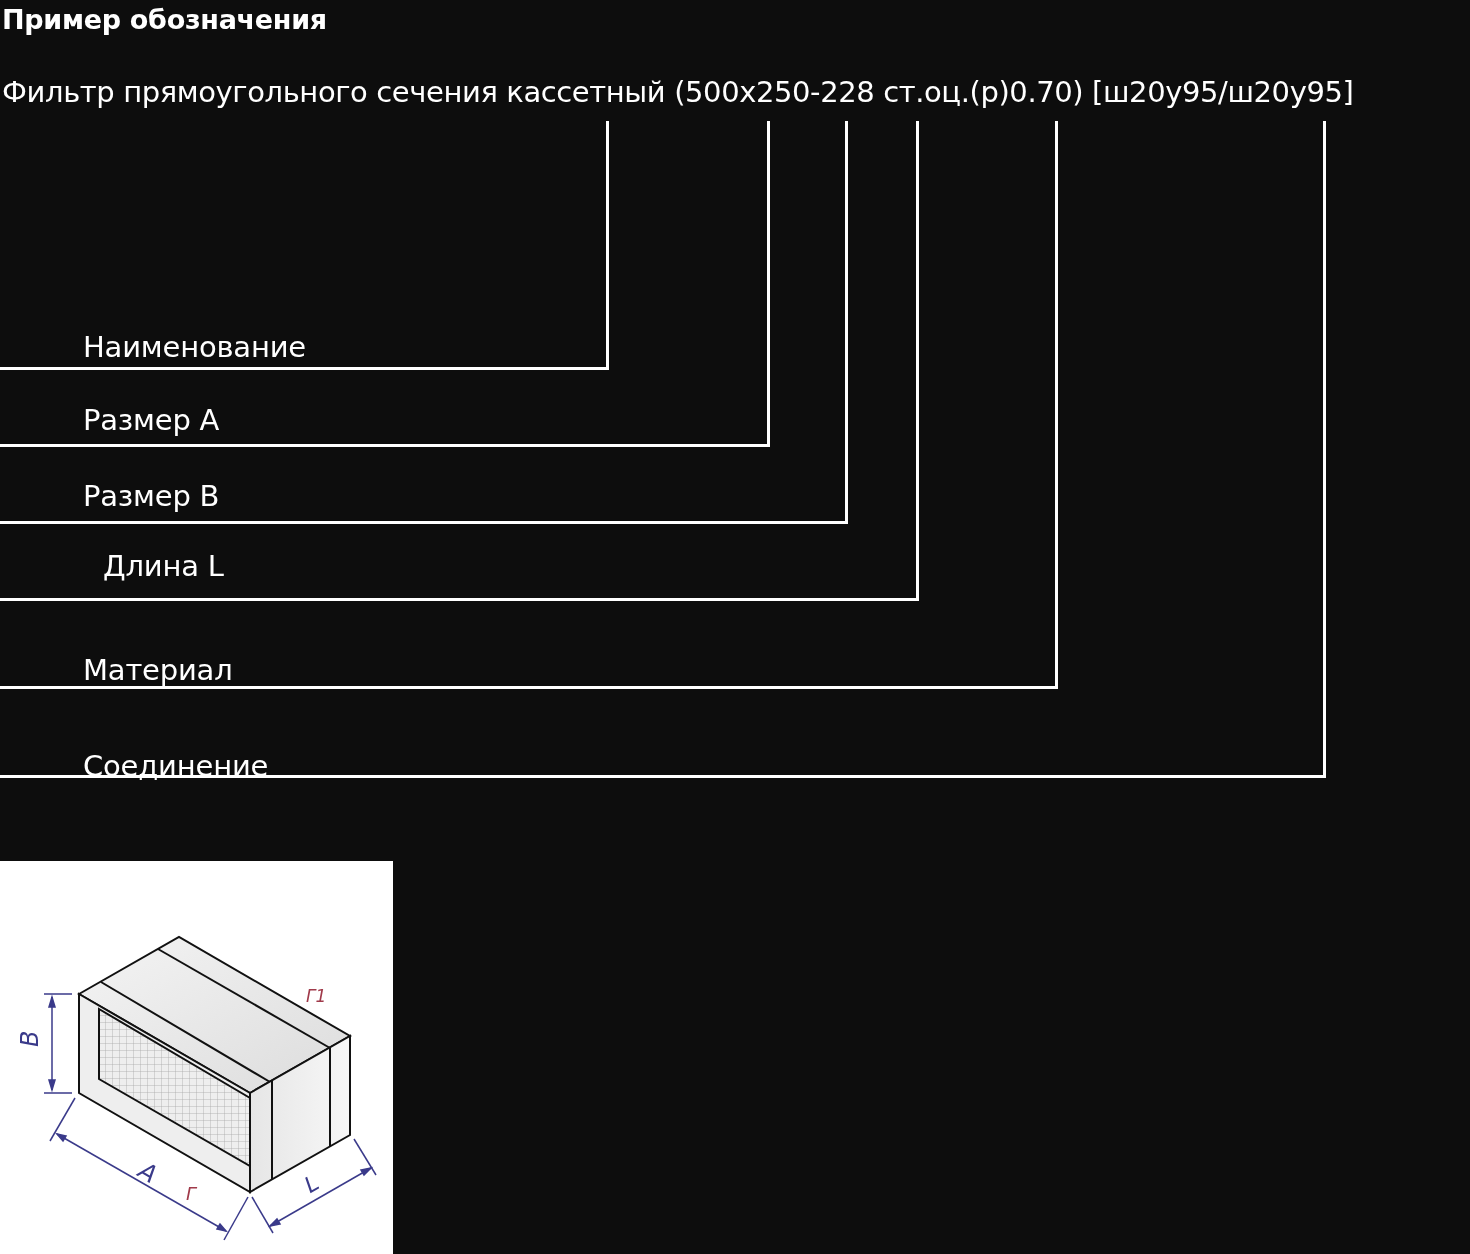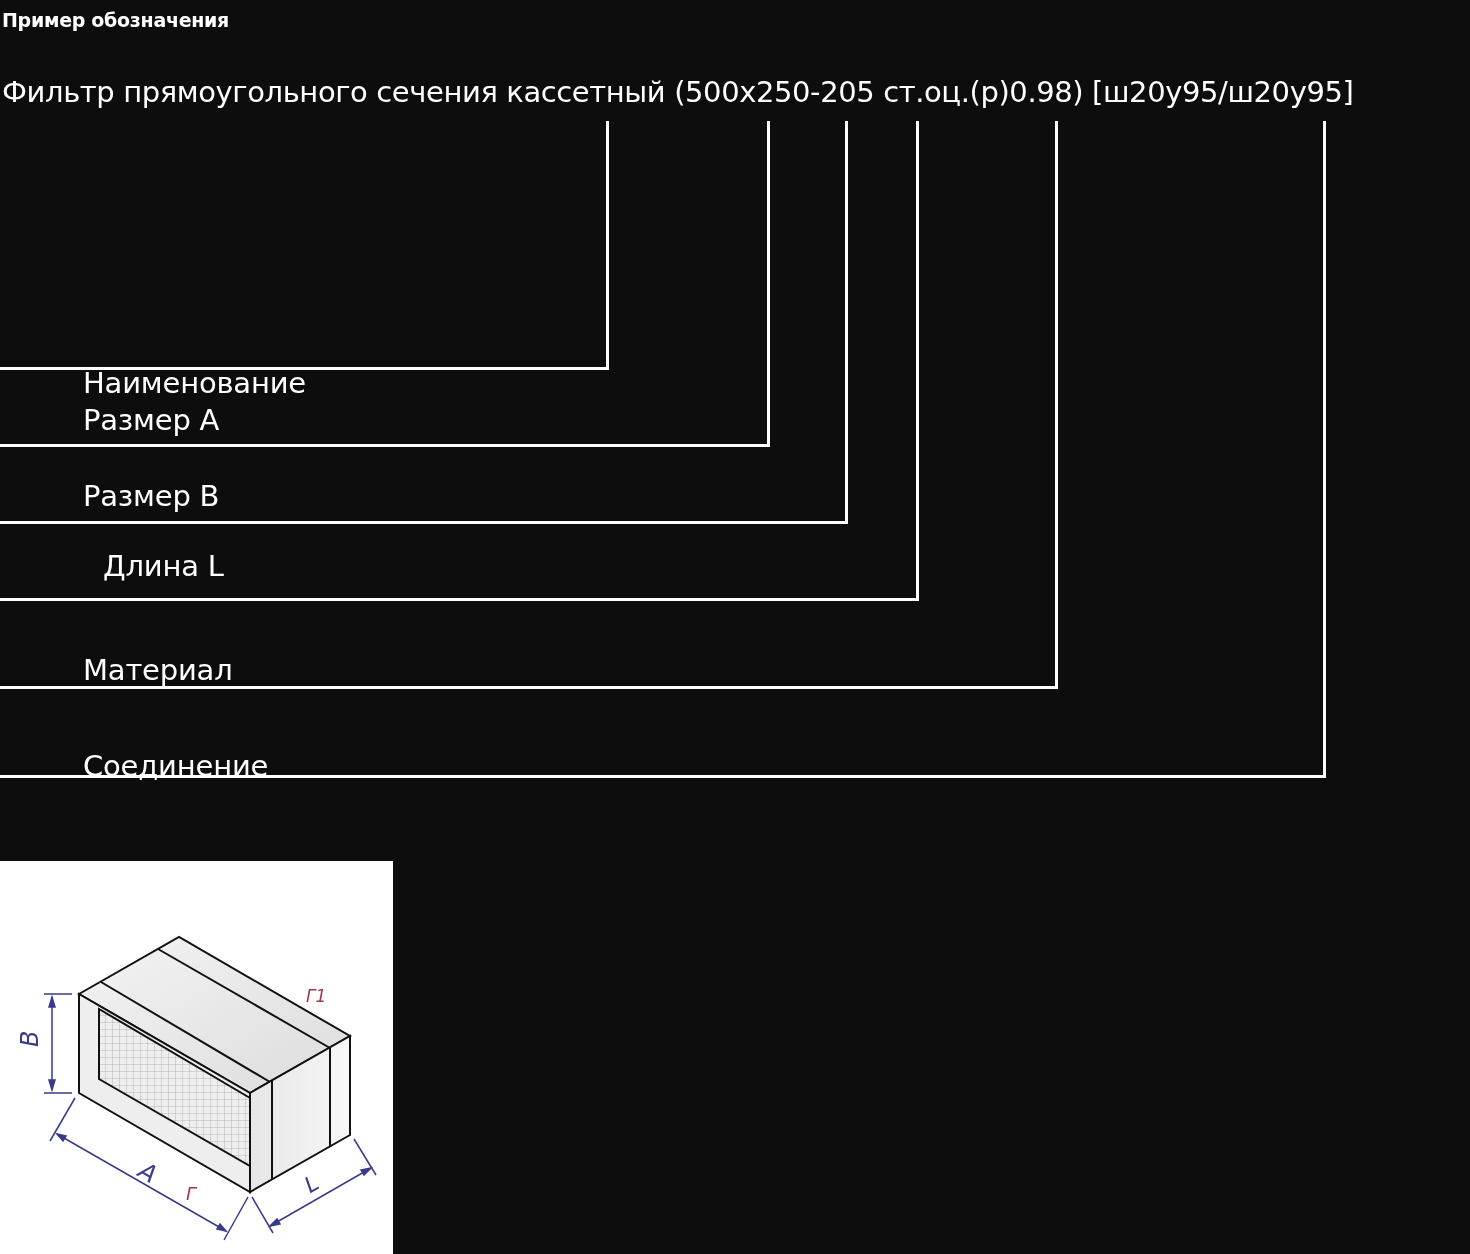--- a/index.html
+++ b/index.html
@@ -5,21 +5,21 @@
   html, body { margin: 0; padding: 0; }
   body {
     width: 1470px; height: 1254px;
     background: #0d0d0d;
     position: relative; overflow: hidden;
     font-family: "DejaVu Sans", "Liberation Sans", sans-serif;
     color: #ffffff;
   }
   .title {
     position: absolute; left: 2px; top: 2px;
-    font-size: 19px; font-weight: bold; line-height: 36px;
+    font-size: 27px; font-weight: bold; line-height: 36px;
     letter-spacing: -0.3px;
   }
   .code {
     position: absolute; left: 2px; top: 72px;
     font-size: 29px; line-height: 40px; white-space: nowrap;
     letter-spacing: -0.4px;
   }
   .vline { position: absolute; width: 3px; background: #ffffff; top: 121px; }
   .hline { position: absolute; height: 3px; background: #ffffff; left: 0; }
   .label {
@@ -30,26 +30,26 @@
   .figure {
     position: absolute; left: 0; top: 861px; width: 393px; height: 393px;
     background: #ffffff;
   }
   .figure svg { display: block; }
 </style>
 </head>
 <body>
 
 <div class="title">Пример обозначения</div>
-<div class="code">Фильтр прямоугольного сечения кассетный (500х250-205 ст.оц.(р)0.98) [ш20у95/ш20у95]</div>
+<div class="code">Фильтр прямоугольного сечения кассетный (500х250-228 ст.оц.(р)0.70) [ш20у95/ш20у95]</div>
 
 <div>
   <div class="vline" style="left:606px;height:247px;"></div>
   <div class="hline" style="top:367px;width:609px;"></div>
-  <div class="label" style="top:329px;margin-top:36px;">Наименование</div>
+  <div class="label" style="top:329px;">Наименование</div>
 </div>
 
 <div>
   <div class="vline" style="left:767px;height:324px;"></div>
   <div class="hline" style="top:444px;width:770px;"></div>
   <div class="label" style="top:402px;text-align:right;">Размер А</div>
 </div>
 
 <div>
   <div class="vline" style="left:845px;height:401px;"></div>

